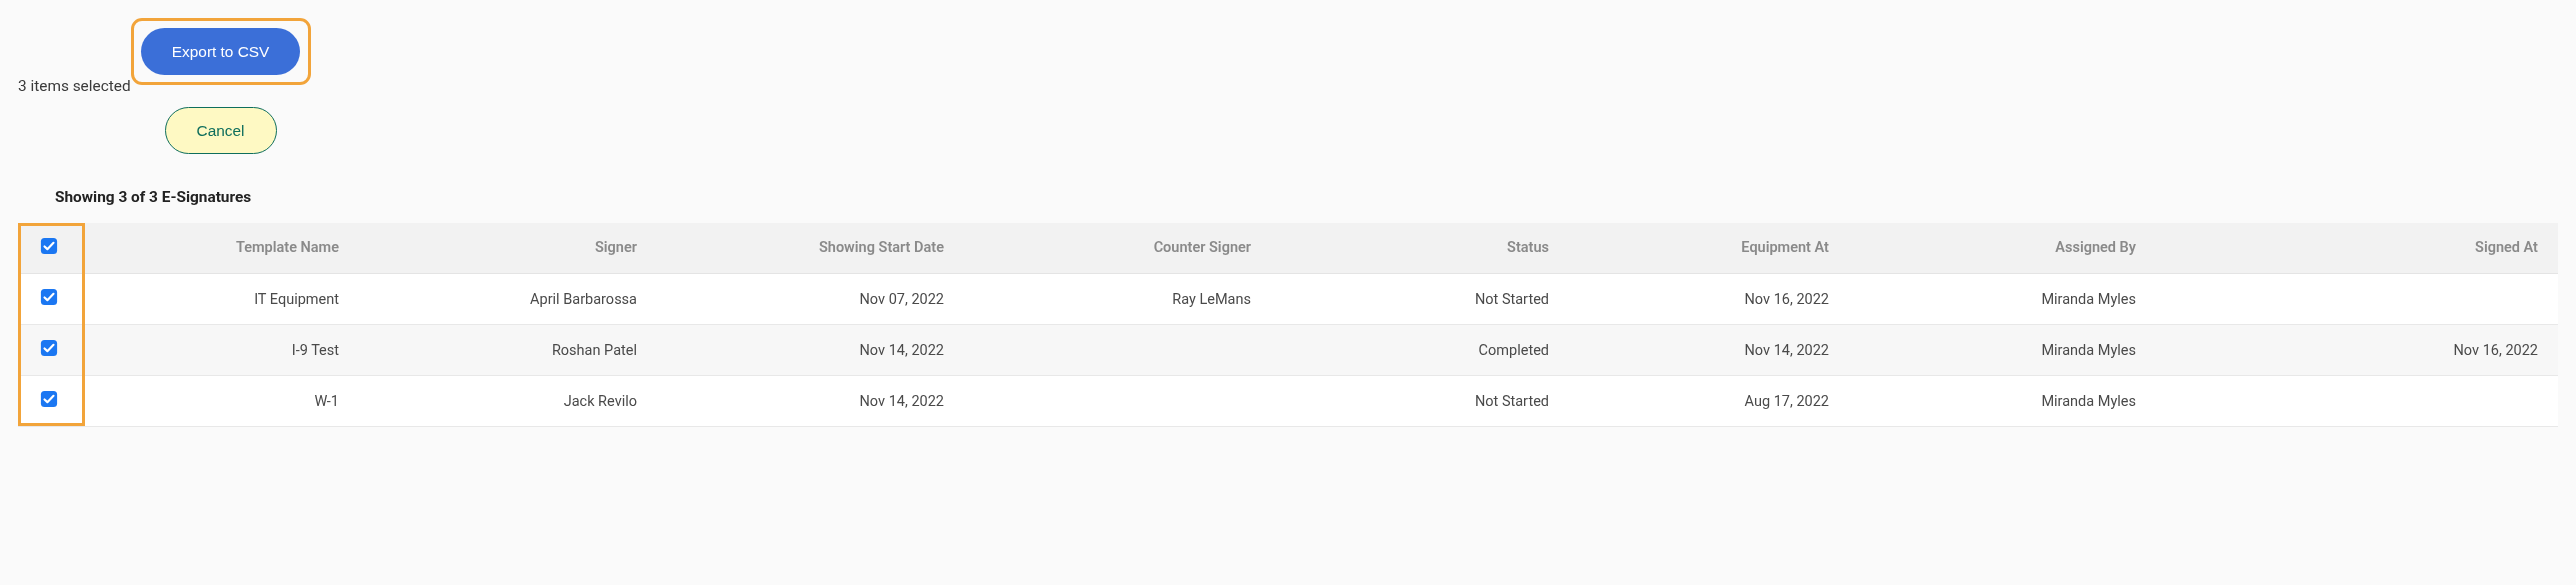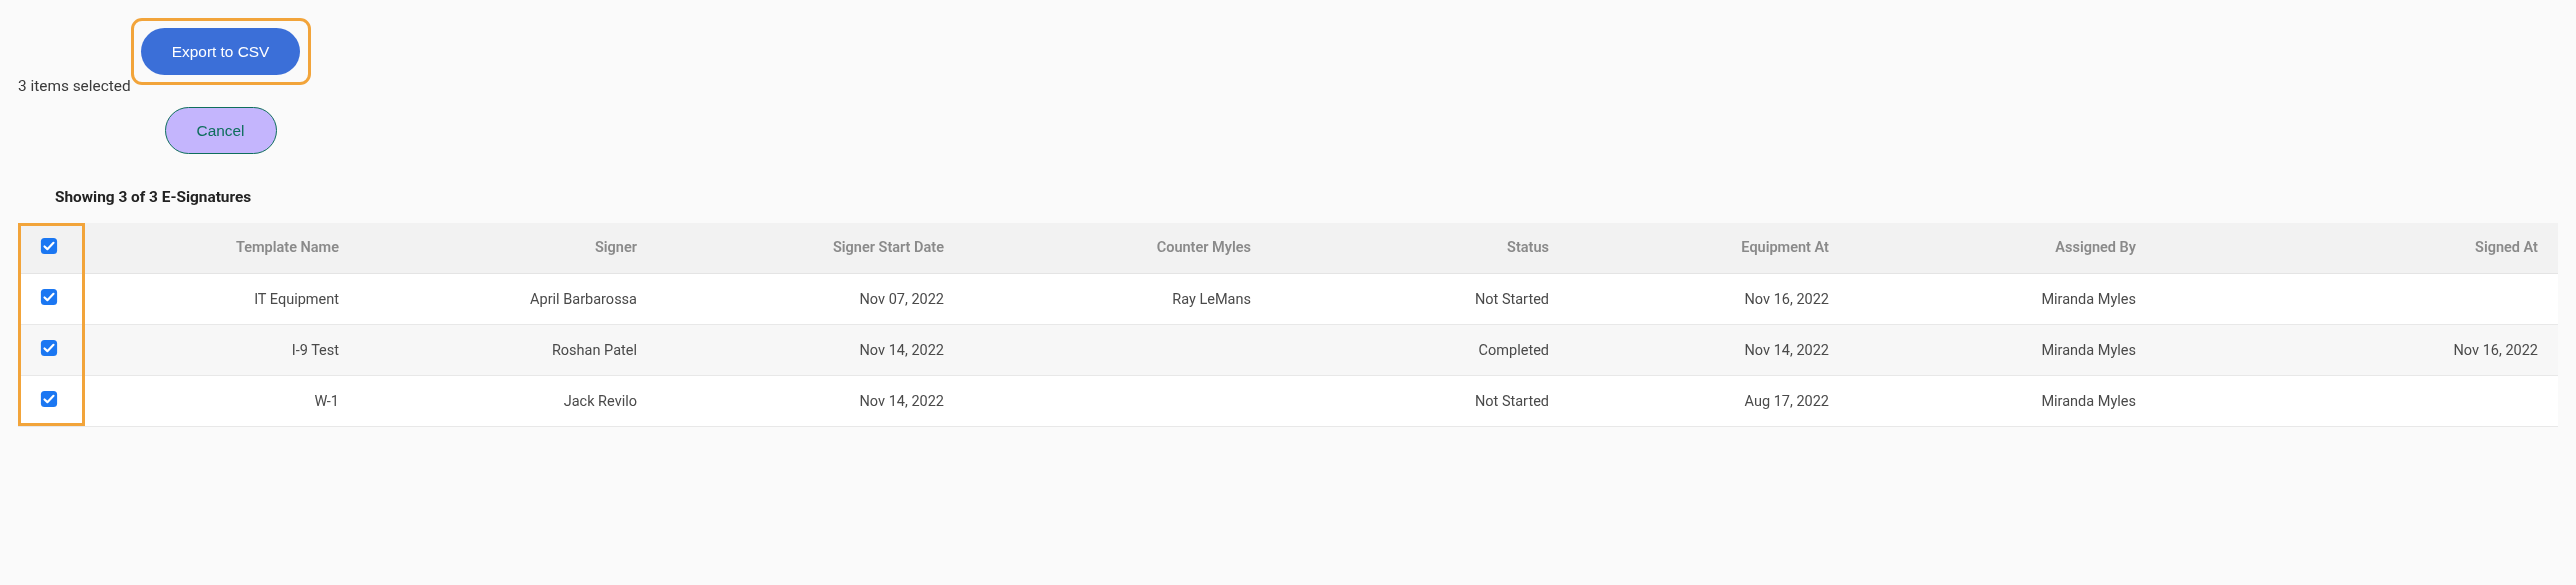--- a/index.html
+++ b/index.html
@@ -39,21 +39,21 @@
     border: none;
     background: none;
   }
   .btn-primary {
     background: #3b6fd8;
     color: #fff;
   }
   .btn-secondary {
     border: 0.9px solid #0e6e5c;
     color: #0e6e5c;
-    background: #c4b5fd;
+    background: #fef9c3;
   }
   .highlight-export {
     border: 3.6px solid #f2a43a;
     border-radius: 11px;
     padding: 7.2px;
     display: inline-flex;
   }
   .summary {
     font-weight: 700;
     color: #222;
@@ -156,22 +156,22 @@
         <th class="col-check-th">
           <span class="checkbox-icon">
             <svg viewBox="0 0 20 20">
               <rect x="1" y="1" width="18" height="18" rx="4" ry="4" fill="#1b77f2"></rect>
               <path d="M5 10.5 L8.2 13.5 L15 6.5" stroke="#fff" stroke-width="2.4" fill="none" stroke-linecap="round" stroke-linejoin="round"></path>
             </svg>
           </span>
         </th>
         <th>Template Name</th>
         <th>Signer</th>
-        <th>Signer Start Date</th>
-        <th>Counter Myles</th>
+        <th>Showing Start Date</th>
+        <th>Counter Signer</th>
         <th>Status</th>
         <th>Equipment At</th>
         <th>Assigned By</th>
         <th>Signed At</th>
       </tr>
     </thead>
     <tbody id="esig-body">
         <tr>
           <td class="col-check-td"><span class="checkbox-icon"><svg viewBox="0 0 20 20">
                 <rect x="1" y="1" width="18" height="18" rx="4" ry="4" fill="#1b77f2"></rect>

